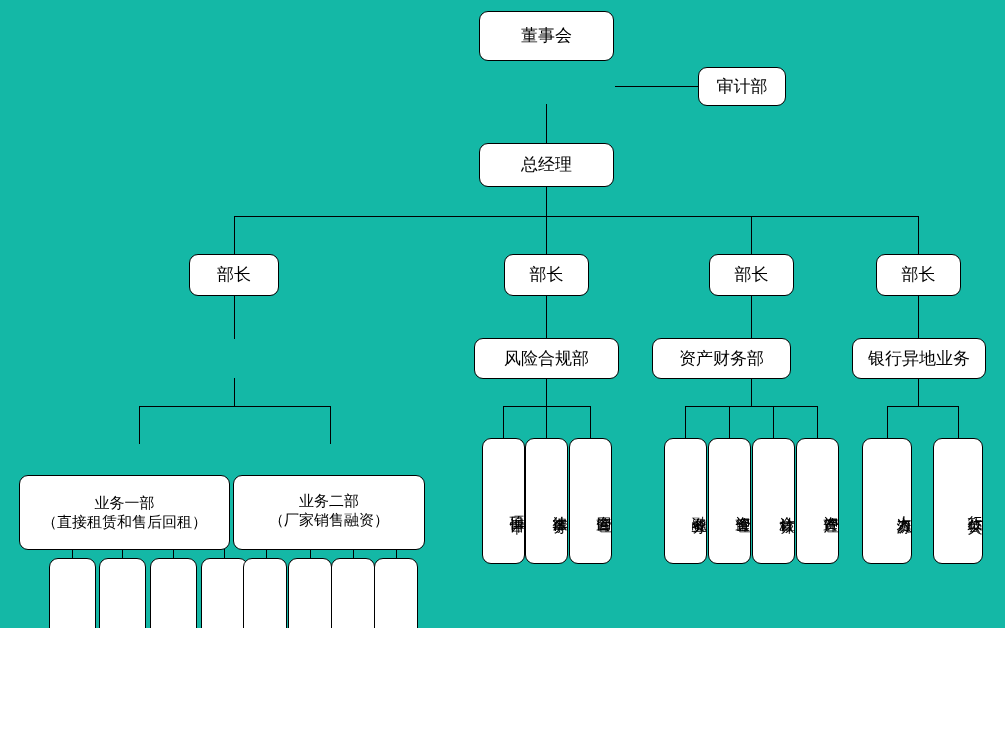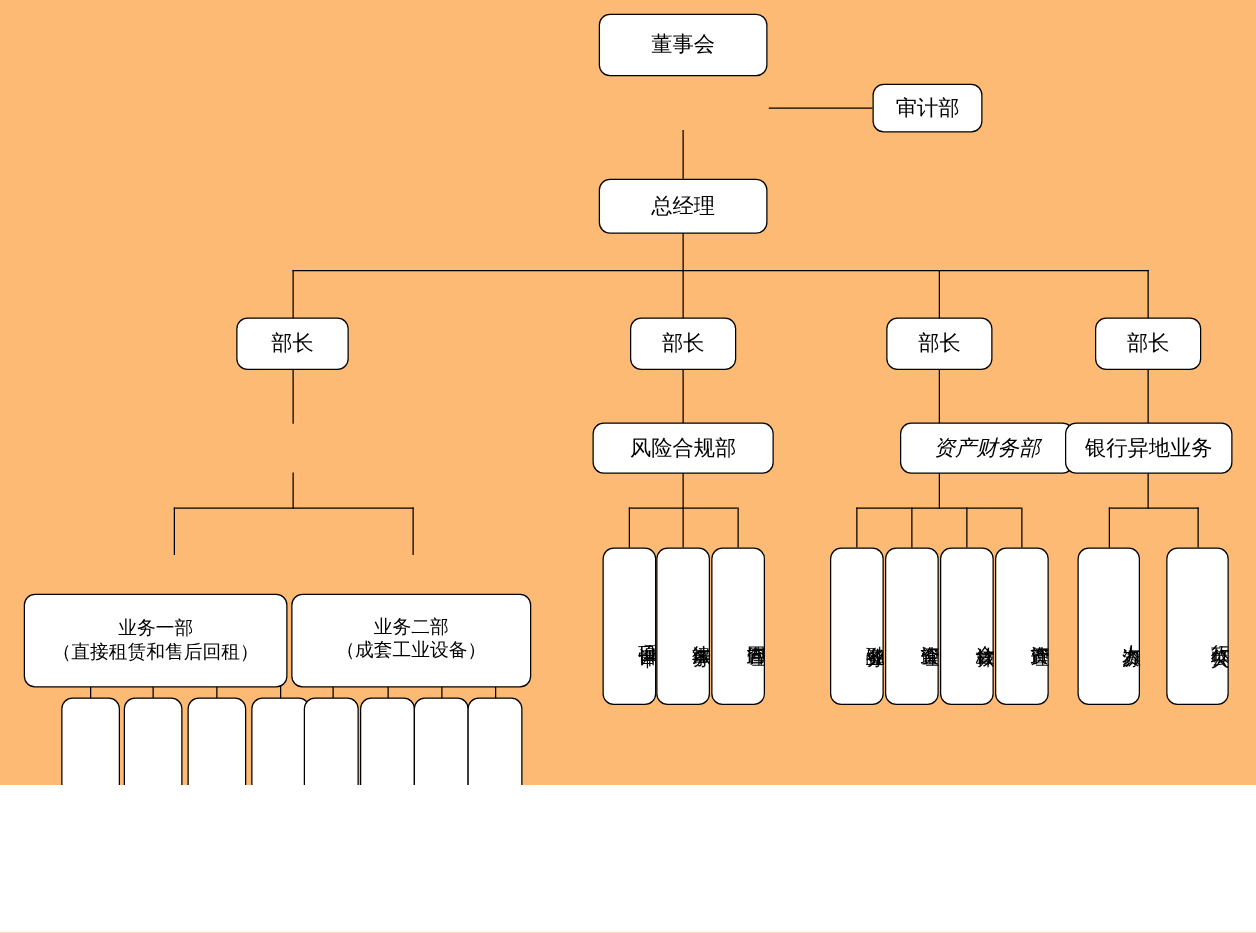--- a/index.html
+++ b/index.html
@@ -4,21 +4,21 @@
 <style>
   html, body {
     margin: 0;
     padding: 0;
     background: #ffffff;
   }
   #canvas {
     position: relative;
     width: 1005px;
     height: 628px;
-    background: #fdba74;
+    background: #14b8a6;
     font-family: "Liberation Serif", "DejaVu Serif", serif;
     overflow: hidden;
   }
   .node {
     position: absolute;
     box-sizing: border-box;
     border: 1px solid #000000;
     border-radius: 9px;
     background: #ffffff;
     display: flex;
@@ -137,34 +137,34 @@
   <div class="node h-node" style="left:709px; top:254px; width:85px; height:42px;">
     <span class="lbl">部长</span>
   </div>
   <div class="node h-node" style="left:876px; top:254px; width:85px; height:42px;">
     <span class="lbl">部长</span>
   </div>
 
   <div class="node h-node" style="left:474px; top:338px; width:145px; height:41px;">
     <span class="lbl">风险合规部</span>
   </div>
-  <div class="node h-node" style="left:720px; top:338px; width:139px; height:41px;font-style:italic;">
+  <div class="node h-node" style="left:652px; top:338px; width:139px; height:41px;">
     <span class="lbl">资产财务部</span>
   </div>
   <div class="node h-node" style="left:852px; top:338px; width:134px; height:41px;">
     <span class="lbl">银行异地业务</span>
   </div>
 
   <div class="node h-node two-line" style="left:19px; top:444px; width:211px; height:75px; flex-direction:column;">
     <span class="lbl">业务一部</span>
     <span class="lbl">（直接租赁和售后回租）</span>
   </div>
   <div class="node h-node two-line" style="left:233px; top:444px; width:192px; height:75px; flex-direction:column;font-family:Liberation Mono, monospace;">
     <span class="lbl">业务二部</span>
-    <span class="lbl">（成套工业设备）</span>
+    <span class="lbl">（厂家销售融资）</span>
   </div>
 
   <div class="node v-node" style="left:49px; top:558px; width:47px; height:163px;">
     <span class="lbl">新能源设备</span>
   </div>
   <div class="node v-node" style="left:99px; top:558px; width:47px; height:163px;">
     <span class="lbl">物流及仓储设备</span>
   </div>
   <div class="node v-node" style="left:150px; top:558px; width:47px; height:163px;">
     <span class="lbl">医疗</span>

